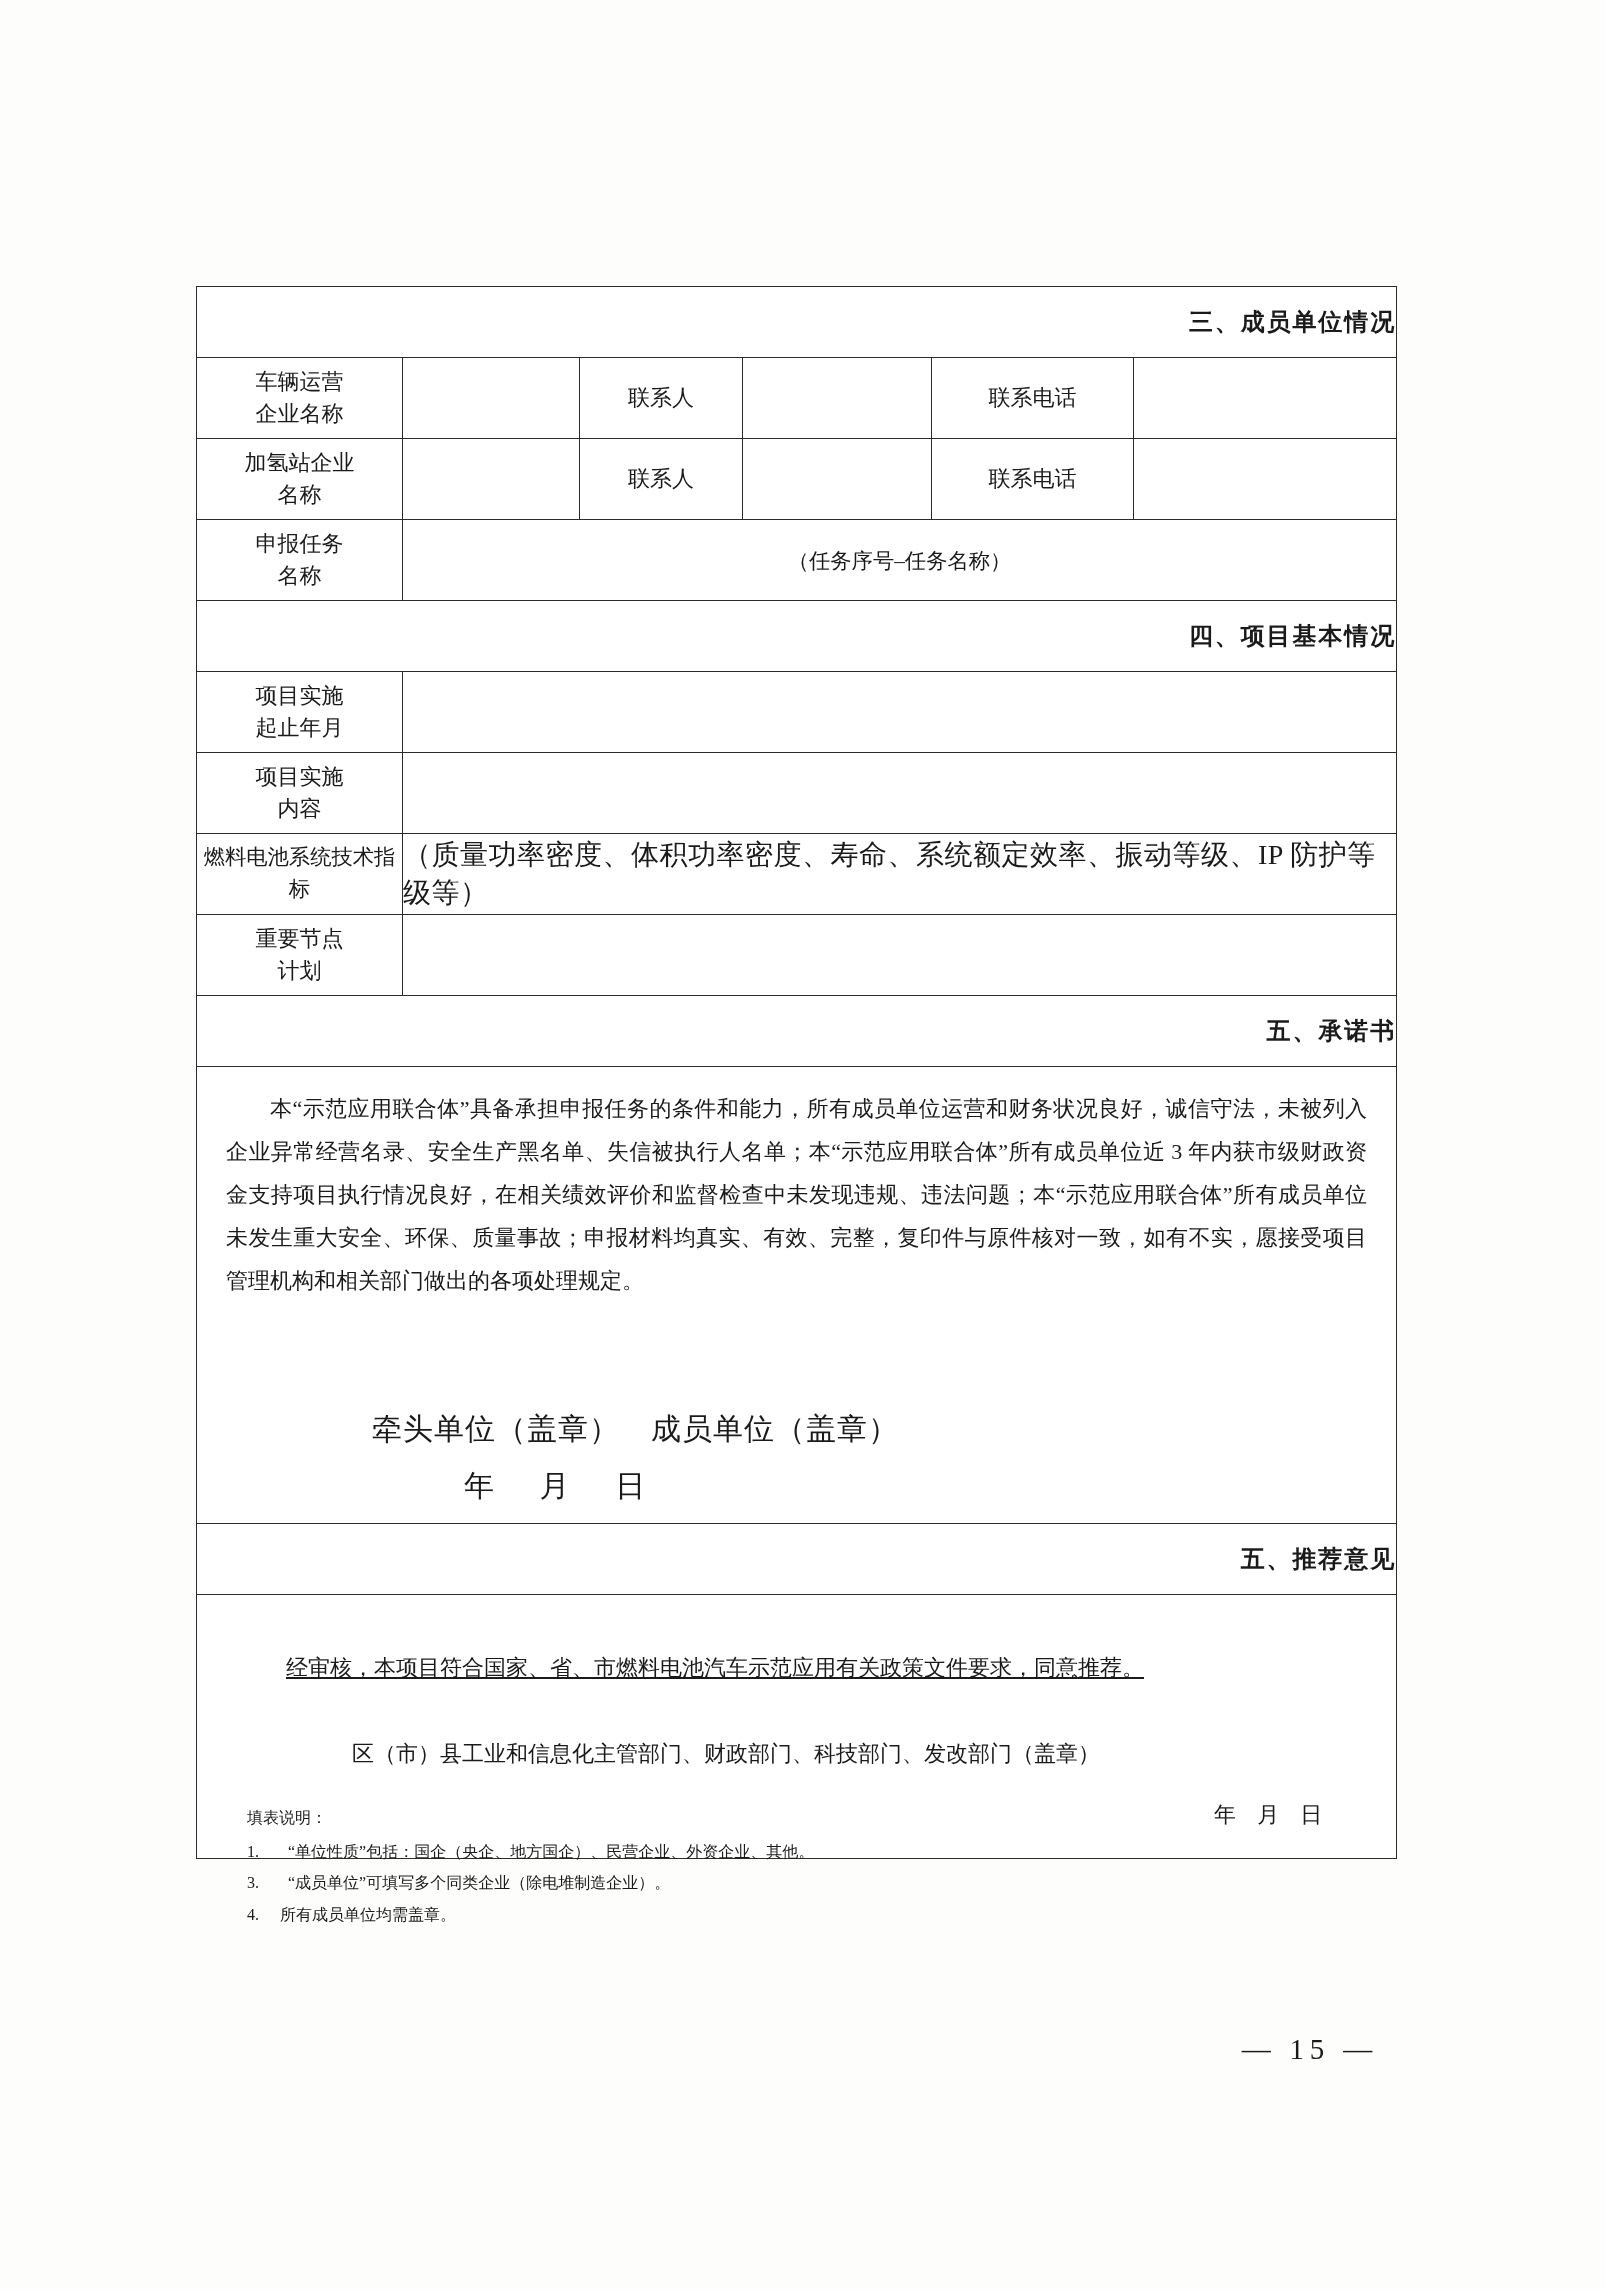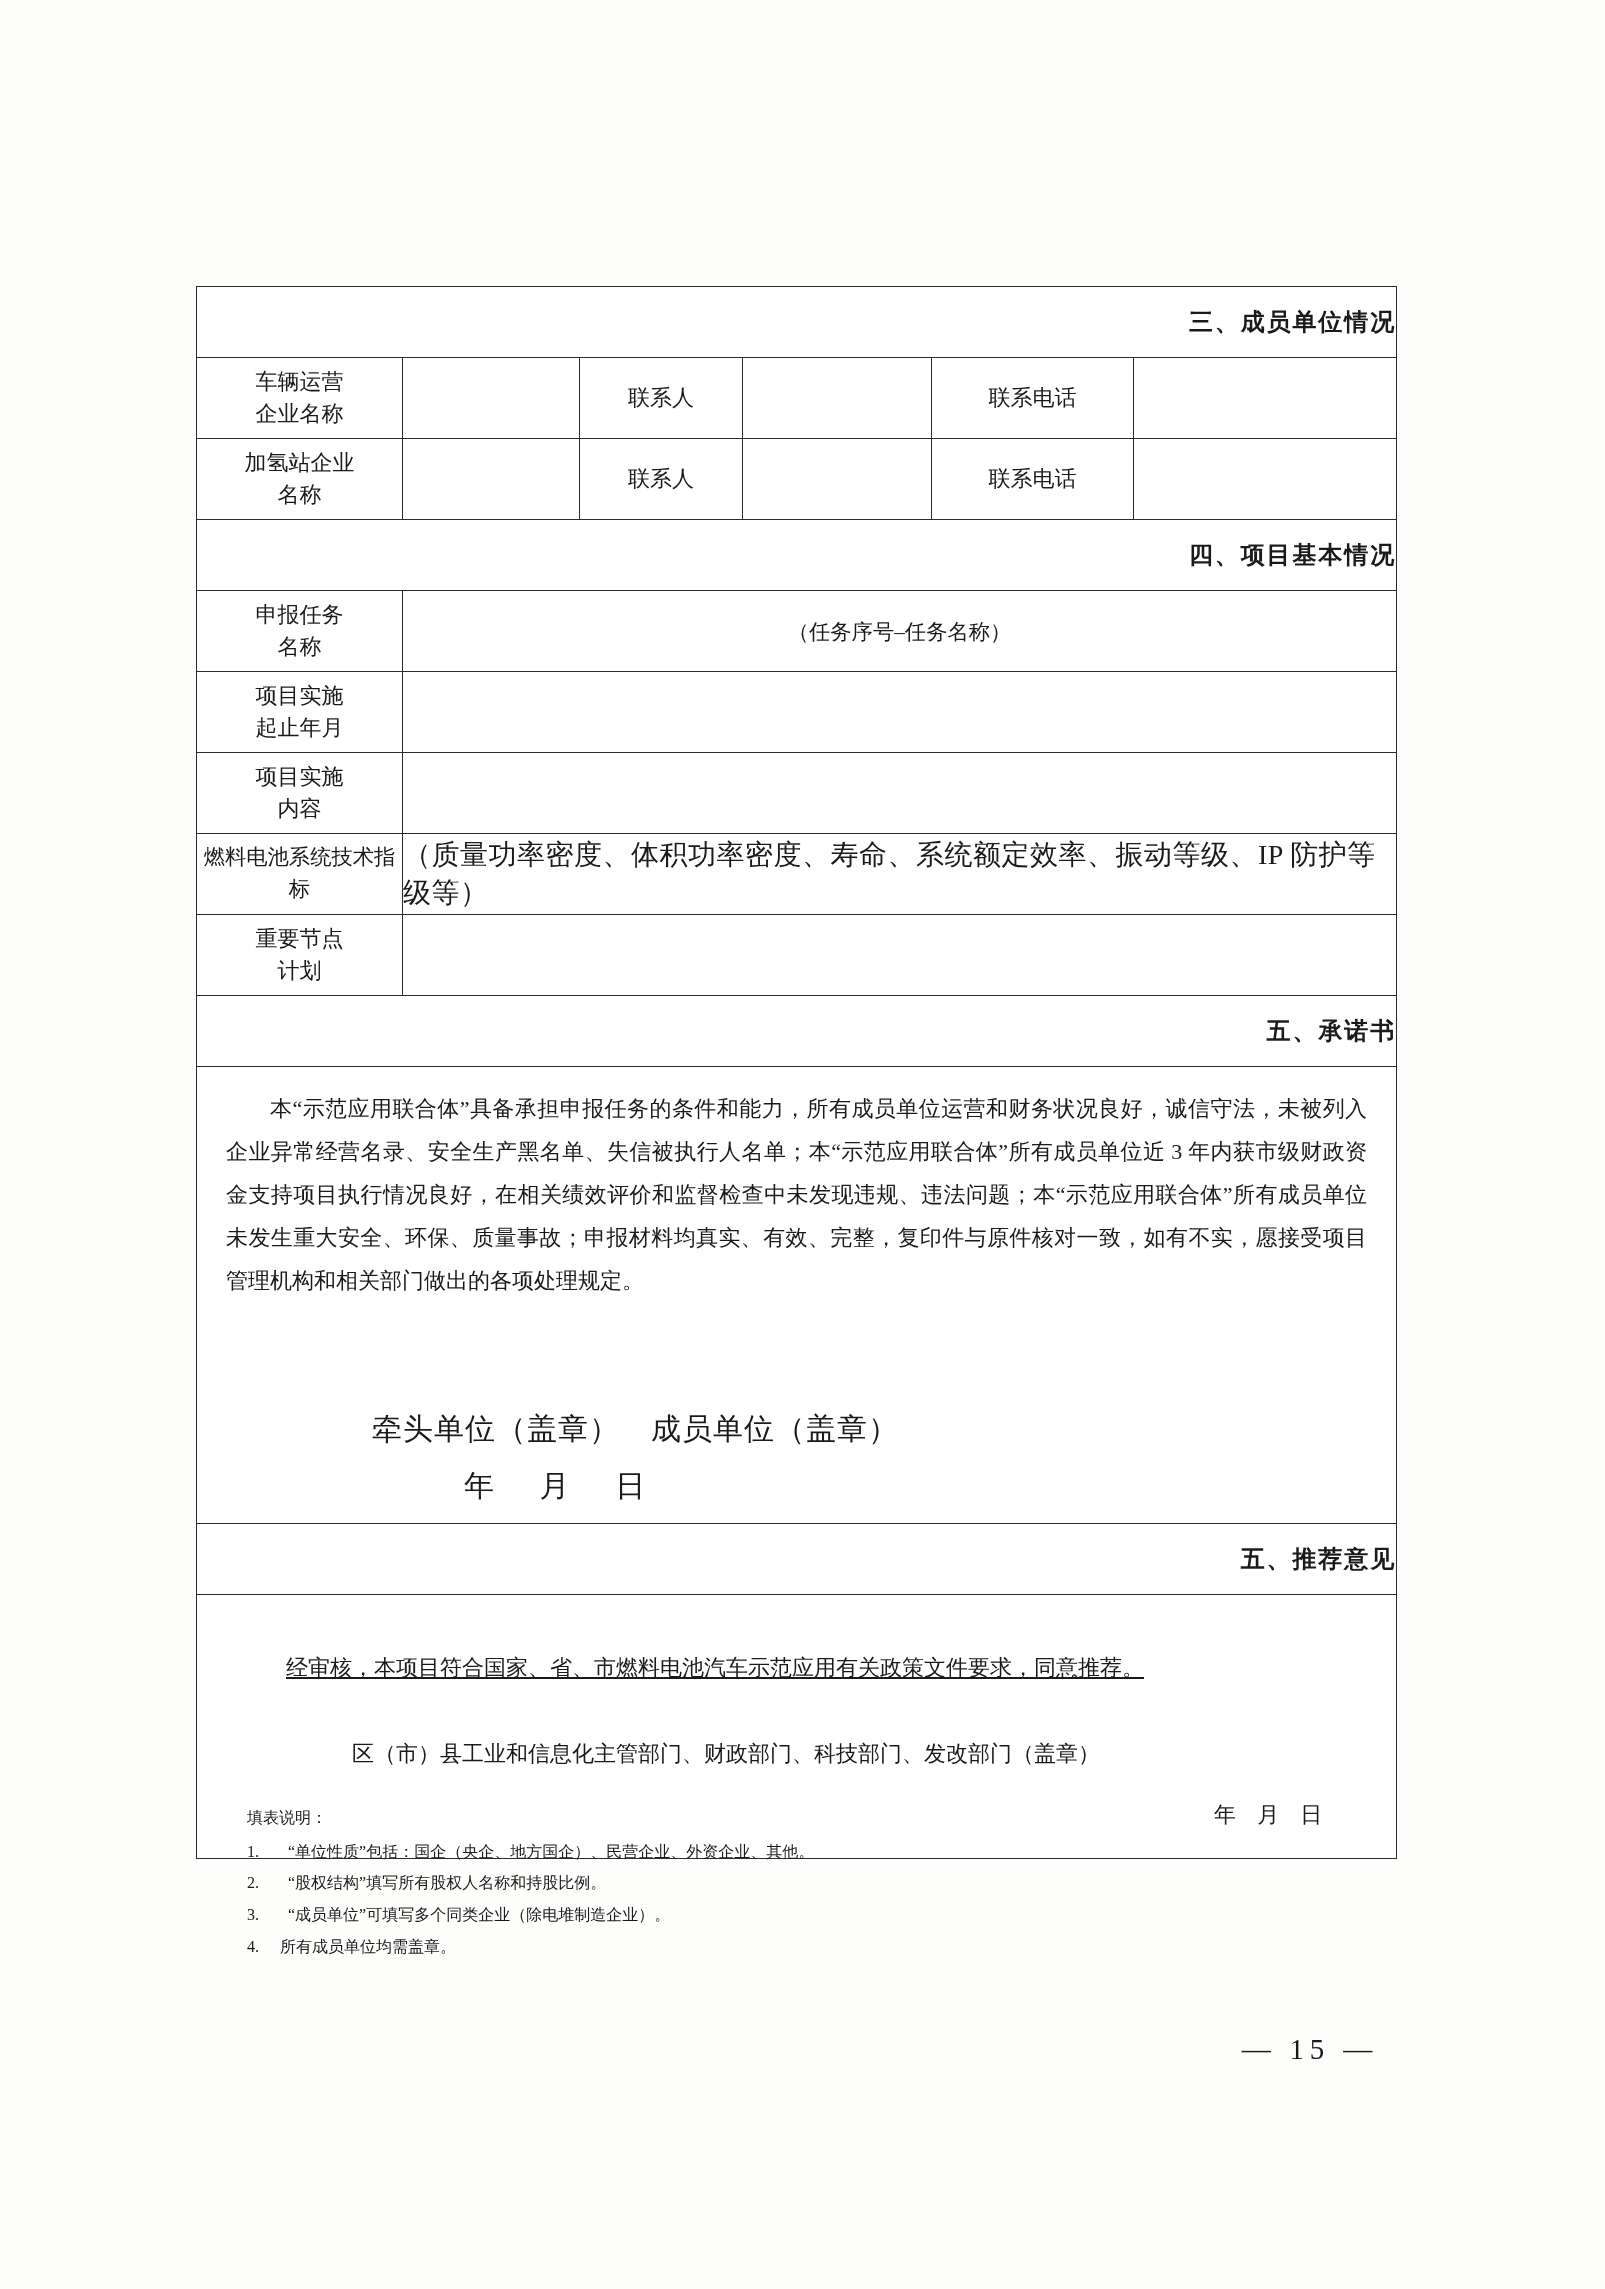--- a/index.html
+++ b/index.html
@@ -173,29 +173,29 @@
         <span class="l2">名称</span>
       </td>
       <td class="cell-empty"></td>
       <td class="lbl">联系人</td>
       <td class="cell-empty"></td>
       <td class="lbl">联系电话</td>
       <td class="cell-empty"></td>
     </tr>
 
     <tr>
-      <td class="section-head" colspan="6">四、项目基本情况</td>
-    </tr>
-
-    <tr>
       <td class="lbl">
         <span>申报任务</span>
         <span class="l2">名称</span>
       </td>
       <td class="centered-note cell-empty" colspan="5">（任务序号–任务名称）</td>
+    </tr>
+
+    <tr>
+      <td class="section-head" colspan="6">四、项目基本情况</td>
     </tr>
 
     <tr>
       <td class="lbl">
         <span>项目实施</span>
         <span class="l2">起止年月</span>
       </td>
       <td class="centered-note cell-empty" colspan="5"></td>
     </tr>
 
@@ -255,23 +255,20 @@
   </tbody>
     </table>
 </div>
 
 <div class="notes">
   <div class="notes-title">填表说明：</div>
   <div class="notes-item">
     <span class="num">1.</span><span>“单位性质”包括：国企（央企、地方国企）、民营企业、外资企业、其他。</span>
   </div>
   <div class="notes-item">
-    <span class="num">2.</span><span>“股权结构”填写所有股权人名称和持股比例。</span>
-  </div>
-  <div class="notes-item">
     <span class="num">3.</span><span>“成员单位”可填写多个同类企业（除电堆制造企业）。</span>
   </div>
   <div class="notes-item tight">
     <span class="num">4.</span><span>所有成员单位均需盖章。</span>
   </div>
 </div>
 
 <div class="page-num">— 15 —</div>
 
 

